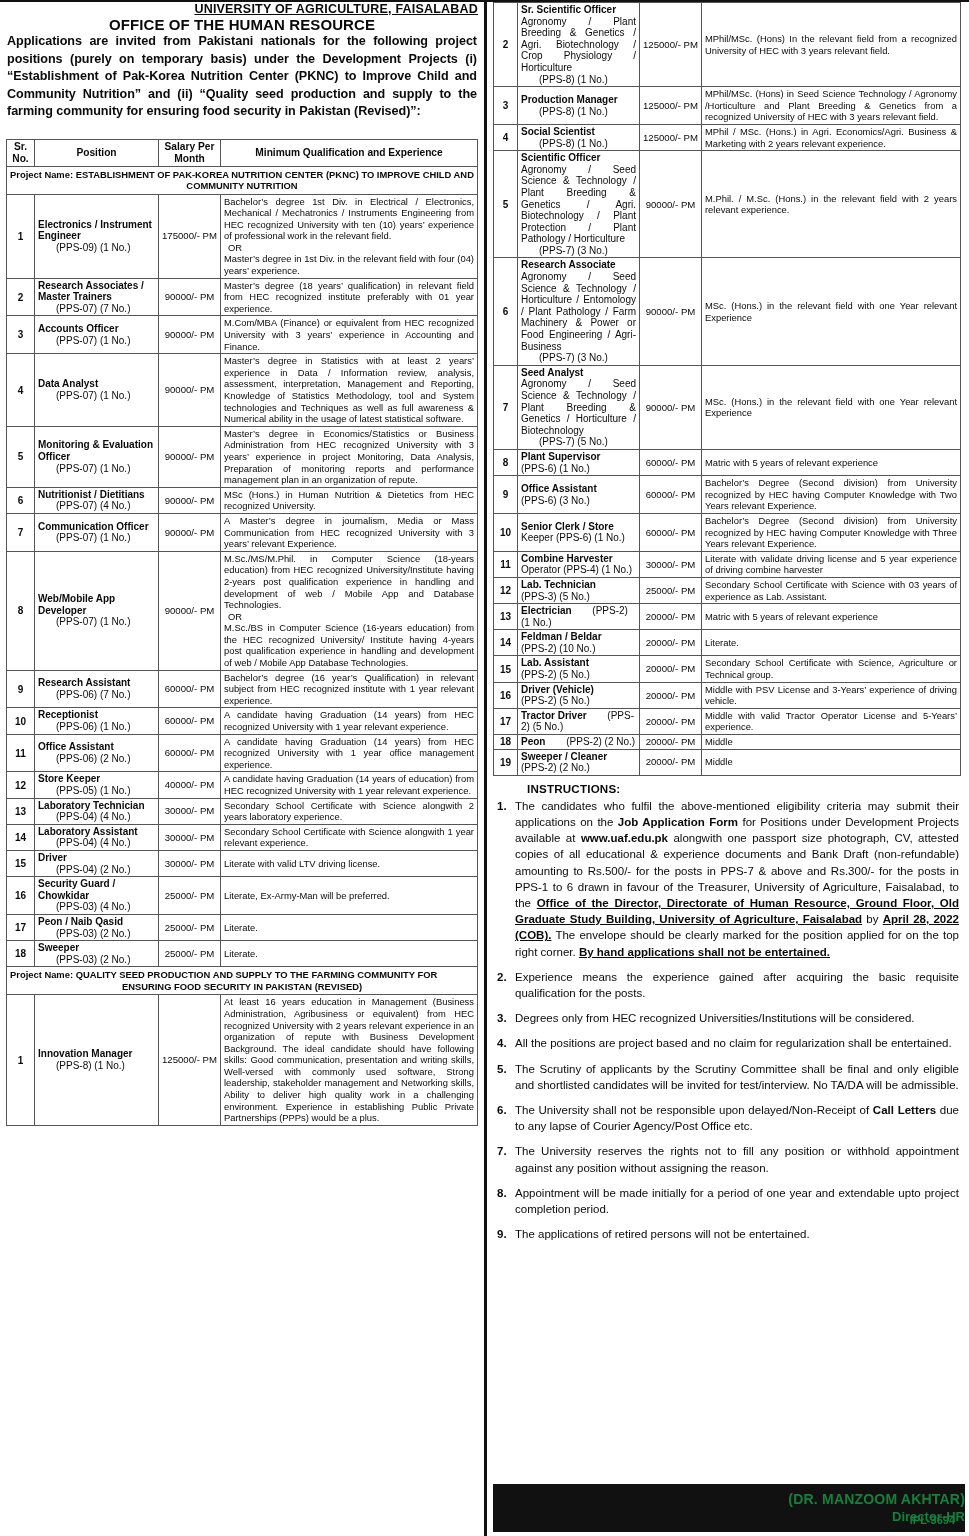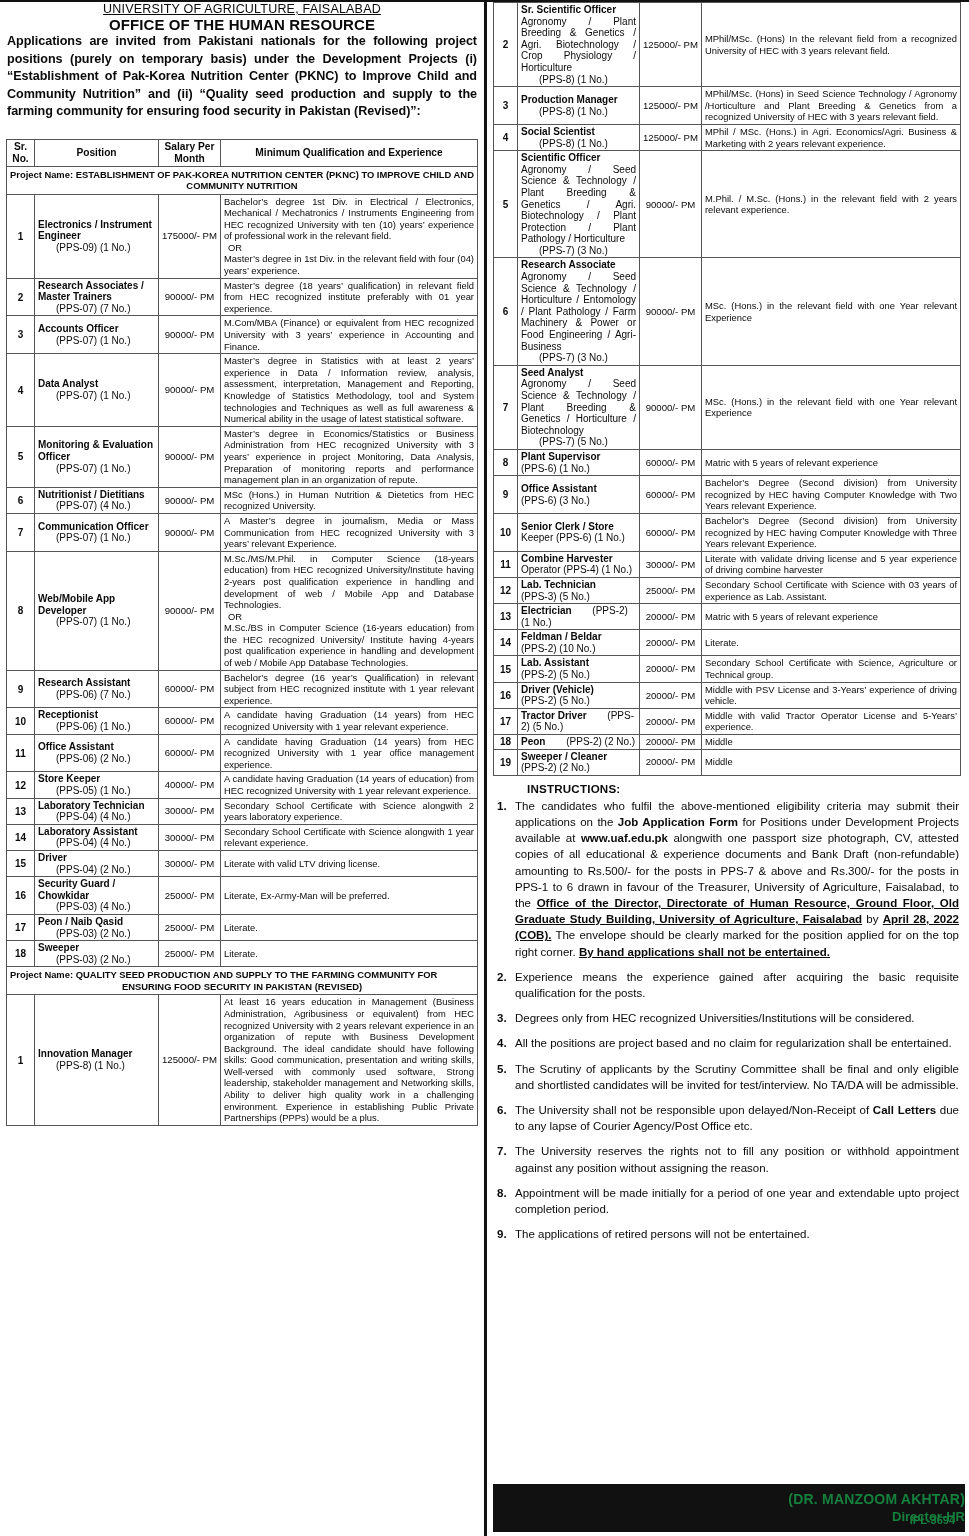--- a/index.html
+++ b/index.html
@@ -27,24 +27,25 @@
   .col-right {
     width: 482px;
     padding: 2px 8px 0 6px;
     position: relative;
   }
 
   
   .masthead { text-align:center; }
   .uni-name {
     font-size: 12.5px;
-    font-weight: normal;
+    font-weight: bold;
     letter-spacing: .2px;
     text-decoration: underline;
     line-height: 15px;
+    text-align: right;
   }
   .office-name {
     font-size: 15px;
     font-weight: bold;
     line-height: 16px;
     letter-spacing: .1px;
   }
   .banner {
     background: #000;
     color: #fff;

